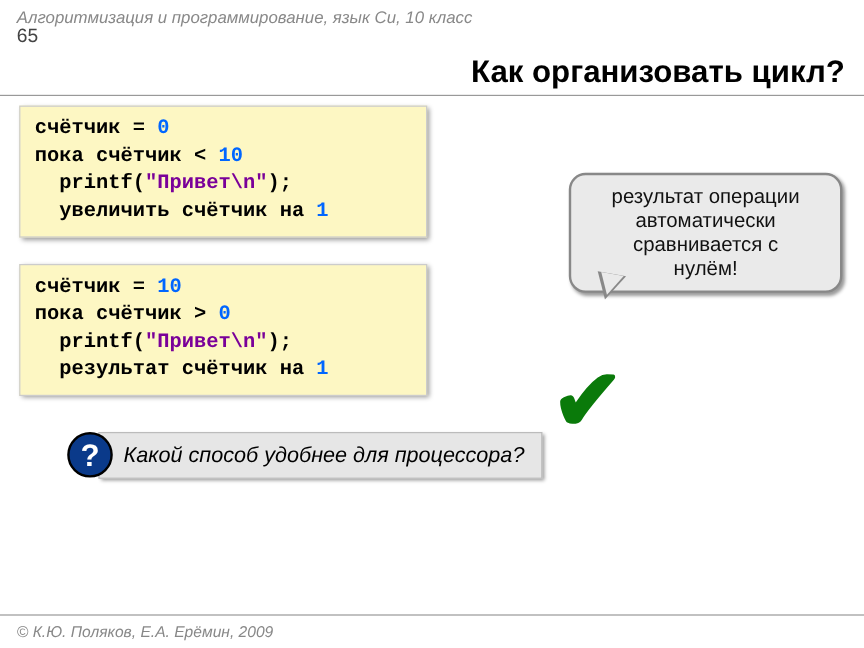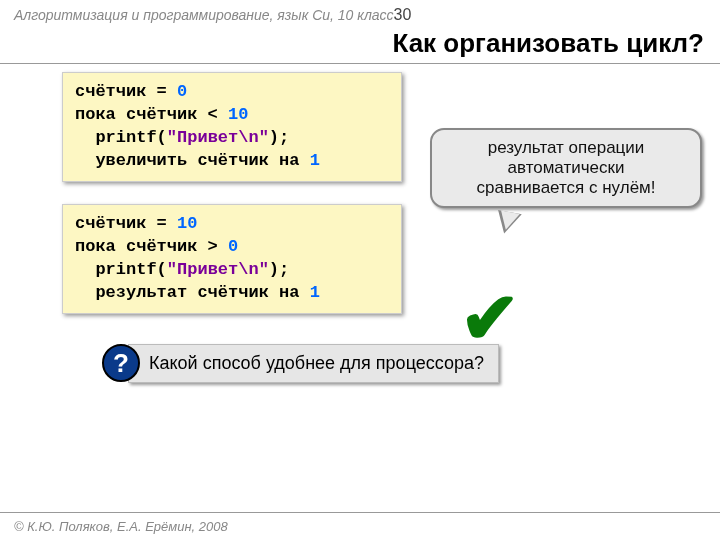--- a/index.html
+++ b/index.html
@@ -12,20 +12,21 @@
     overflow: hidden;
   }
   .header {
     display: flex;
     justify-content: flex-start;
     align-items: baseline;
     padding: 6px 14px 2px 14px;
     color: #888;
     font-style: italic;
     font-size: 14px;
+    flex-direction: column;
   }
   .header .page-num {
     font-style: normal;
     font-size: 16px;
     color: #444;
   }
   .title {
     font-size: 26px;
     font-weight: bold;
     padding: 2px 16px 4px 16px;
@@ -33,21 +34,20 @@
     text-align: right;
   }
   .hr {
     border: none;
     border-top: 1px solid #999;
     margin: 0 0 8px 0;
   }
   .content {
     position: relative;
     padding: 0 16px;
-    margin-left: 46px;
   }
   .code-box {
     background: #fdf7c3;
     border: 1px solid #ccc;
     box-shadow: 2px 2px 4px rgba(0,0,0,0.4);
     padding: 8px 12px;
     font-family: "Courier New", monospace;
     font-weight: bold;
     font-size: 17px;
     line-height: 1.35;
@@ -55,21 +55,21 @@
     color: #000;
     white-space: pre;
     margin-bottom: 22px;
   }
   .num { color: #0066ff; }
   .str { color: #7a0099; }
   .callout {
     position: absolute;
     right: 18px;
     top: 56px;
-    width: 272px;
+    width: 228px;
     background: #eaeaea;
     border: 2px solid #888;
     border-radius: 14px;
     padding: 8px 24px;
     font-size: 17px;
     text-align: center;
     color: #111;
     box-shadow: 2px 2px 3px rgba(0,0,0,0.4);
   }
   .callout-tail {
@@ -121,40 +121,41 @@
     flex-shrink: 0;
   }
   .q-box {
     background: #e6e6e6;
     border: 1px solid #bbb;
     box-shadow: 2px 2px 3px rgba(0,0,0,0.4);
     padding: 8px 14px 8px 20px;
     font-size: 18px;
     margin-left: -12px;
     color: #000;
+    font-style: italic;
   }
   .footer {
     position: absolute;
     bottom: 0;
     left: 0; right: 0;
     border-top: 1px solid #999;
     padding: 6px 14px;
     font-size: 13px;
     color: #888;
     display: flex;
     gap: 18px;
   }
   .footer .authors { font-style: italic; }
 </style>
 </head>
 <body>
 
 <div class="header">
   <span>Алгоритмизация и программирование, язык Си, 10 класс</span>
-  <span class="page-num">30</span>
+  <span class="page-num">65</span>
 </div>
 
 <div class="title">Как организовать цикл?</div>
 <hr class="hr">
 
 <div class="content">
 
   <div class="code-box"><span>счётчик = </span><span class="num">0</span>
 <span>пока счётчик &lt; </span><span class="num">10</span>
 <span>  printf(</span><span class="str">"Привет\n"</span><span>);</span>
@@ -175,14 +176,14 @@
   <div class="question-row">
     <div class="q-icon">?</div>
     <div class="q-box">
       <span>Какой способ удобнее для процессора?</span>
     </div>
   </div>
 
 </div>
 
 <div class="footer">
-  <span class="authors">© К.Ю. Поляков, Е.А. Ерёмин, 2008</span>
+  <span class="authors">© К.Ю. Поляков, Е.А. Ерёмин, 2009</span>
 </div>
 
 </body></html>

